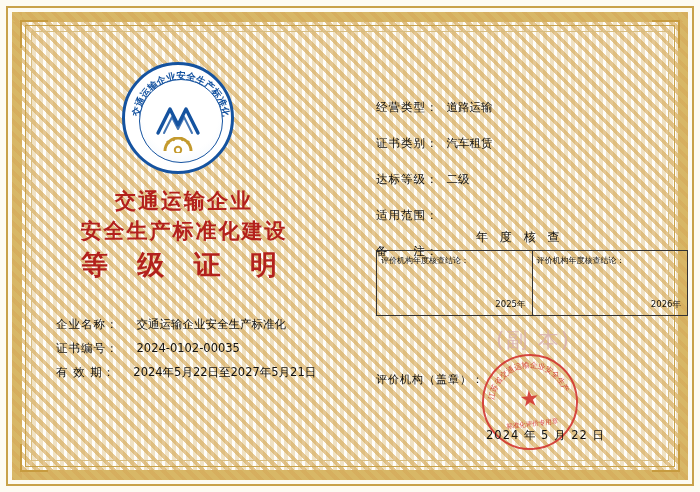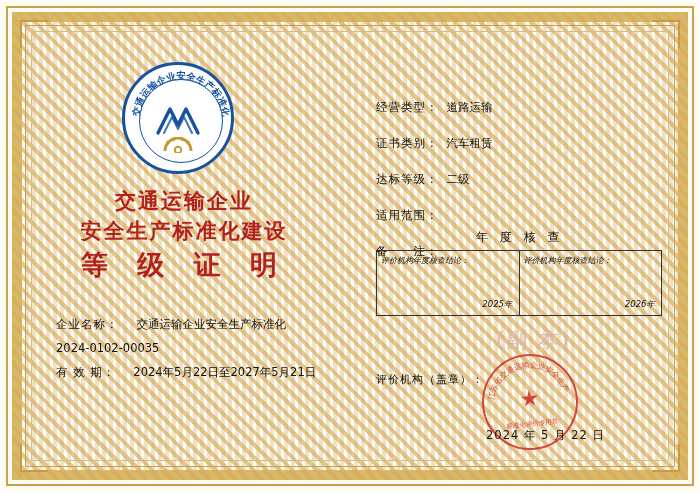--- a/index.html
+++ b/index.html
@@ -203,26 +203,25 @@
     top: 195px;
     font-size: 12px;
     letter-spacing: 4px;
     color: #111;
     text-align: center;
   }
   .annual-table {
     position: absolute;
     left: 42px;
     top: 216px;
-    width: 286px;
+    width: 312px;
     height: 66px;
     border: 1px solid #333;
     box-sizing: border-box;
     display: flex;
-    font-style: italic;
   }
   .annual-cell {
     flex: 1;
     position: relative;
     box-sizing: border-box;
     font-size: 8.5px;
     color: #111;
   }
   .annual-cell + .annual-cell { border-left: 1px solid #333; }
   .annual-cell .c-head {
@@ -348,20 +347,21 @@
         <div class="l2">安全生产标准化建设</div>
         <div class="l3">等 级 证 明</div>
       </div>
 
       <div class="info-block">
         <div class="info-row">
           <span class="info-label">企业名称：</span>
           <span class="info-value">交通运输企业安全生产标准化</span>
         </div>
         <div class="info-row">
+          <span class="info-label">证书编号：</span>
           <span class="info-value">2024-0102-00035</span>
         </div>
         <div class="info-row">
           <span class="info-label">有 效 期：</span>
           <span class="info-value">2024年5月22日至2027年5月21日</span>
         </div>
       </div>
     </div>
 
     <div class="right-pane">

